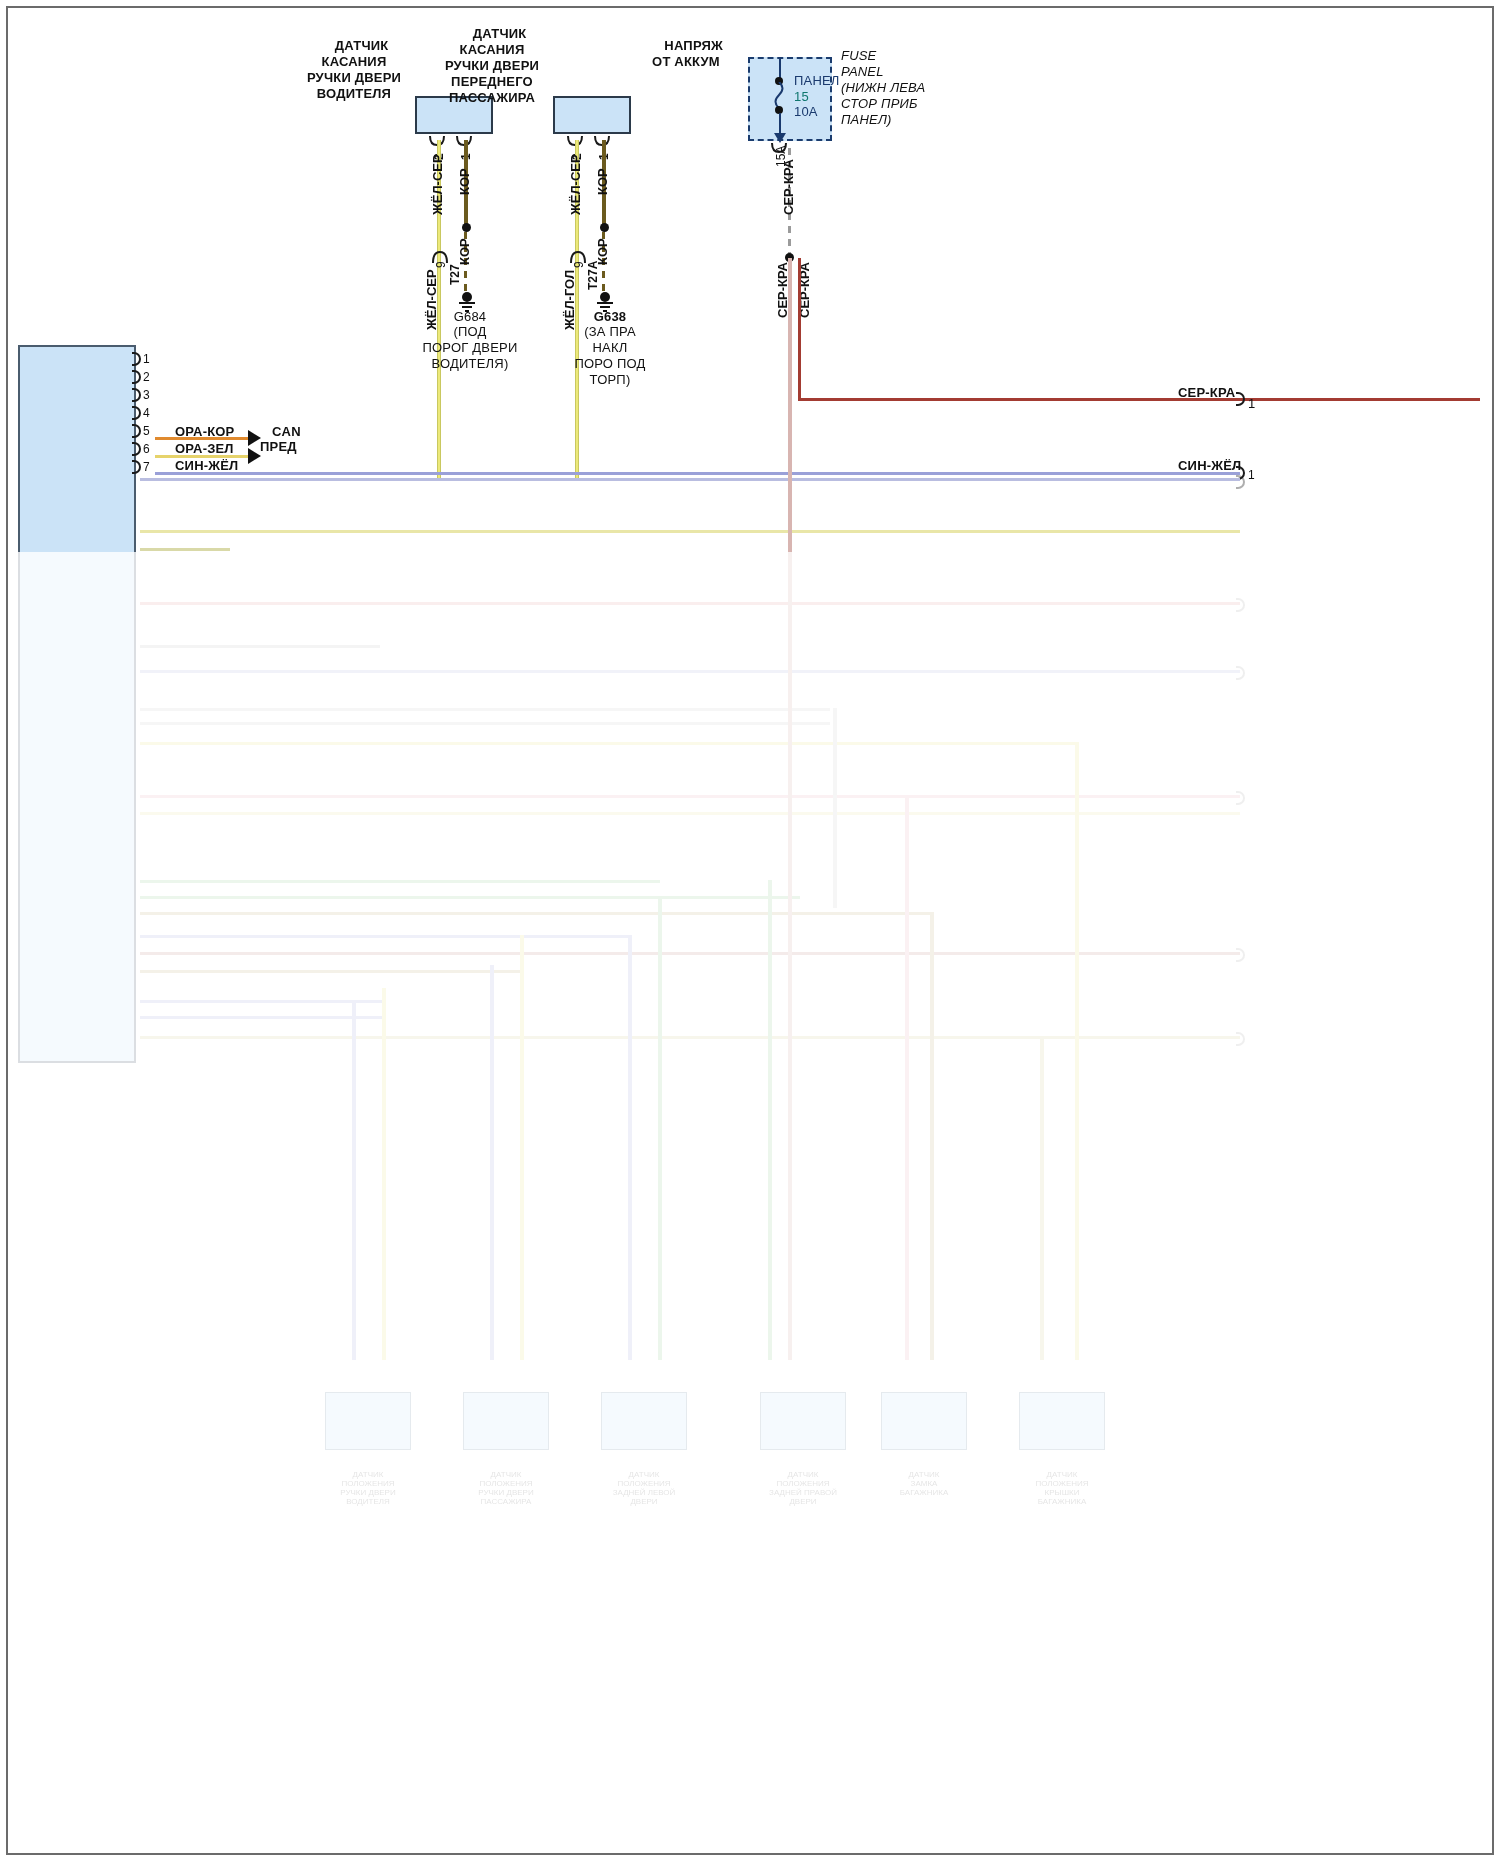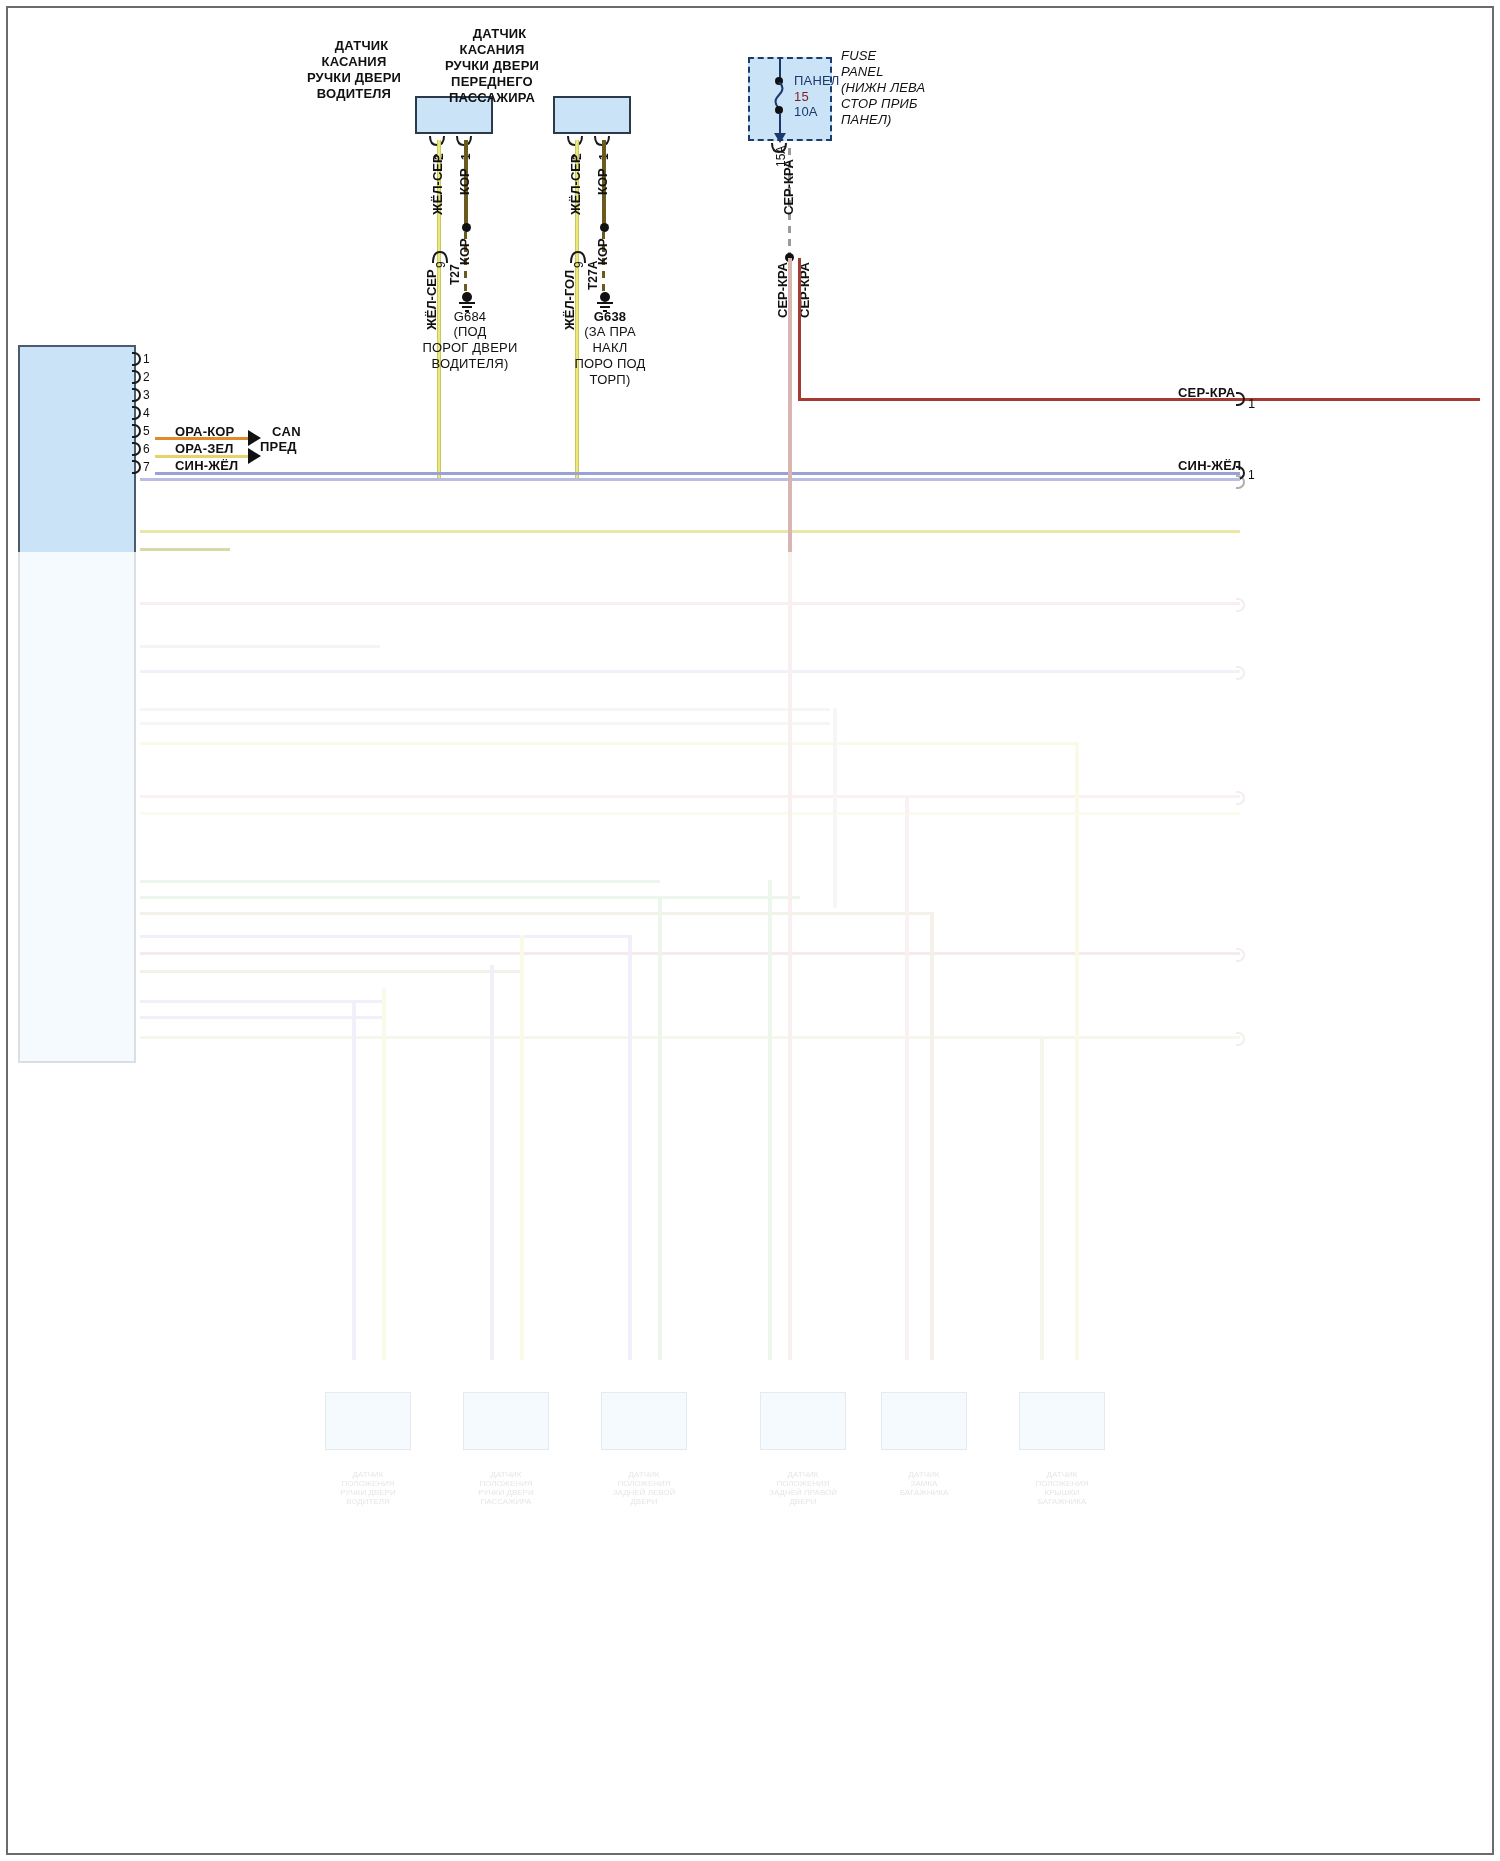--- a/index.html
+++ b/index.html
@@ -236,36 +236,40 @@
       <line x1="4" y1="15" x2="14" y2="15" stroke="#111" stroke-width="2"></line>
       <line x1="7" y1="19" x2="11" y2="19" stroke="#111" stroke-width="2"></line>
     </svg>
   </div>
   <div class="lbl ctr norm" style="left:610px; top:309px; width:120px;font-weight:bold;">G638</div>
   <div class="lbl ctr norm" style="left:610px; top:324px; width:140px; white-space:pre-line;">(ЗА ПРА
 НАКЛ
 ПОРО ПОД
 ТОРП)</div>
 
+  <div class="lbl ctr" style="left:786px; top:22px; width:200px; margin-left:-100px;">
+    <span style="white-space:pre-line;">НАПРЯЖ
+ОТ АККУМ</span>
+  </div>
 
   <div class="box dash" style="left:748px; top:57px; width:84px; height:84px;"></div>
 
   <div class="wire v" style="left:779px; top:57px; width:2px; height:24px; background:#1a3a6e;"></div>
   <div class="dot" style="left:775px; top:77px; width:8px; height:8px;"></div>
   <svg style="position:absolute; left:772px; top:82px;" width="16" height="26" viewBox="0 0 16 26">
     <path d="M7 0 Q14 6 7 13 Q0 20 7 26" fill="none" stroke="#1a3a6e" stroke-width="2"></path>
   </svg>
   <div class="dot" style="left:775px; top:106px; width:8px; height:8px;"></div>
   <div class="wire v" style="left:779px; top:113px; width:2px; height:22px; background:#1a3a6e;"></div>
   <svg style="position:absolute; left:773px; top:131px;" width="14" height="12" viewBox="0 0 14 12">
     <path d="M7 12 L1 2 L13 2 Z" fill="#1a3a6e"></path>
   </svg>
 
   <div class="lbl norm" style="left:794px; top:73px; color:#1a3a6e;">ПАНЕЛ</div>
-  <div class="lbl norm" style="left:794px; top:89px; color:#7f1d1d;">15</div>
+  <div class="lbl norm" style="left:794px; top:89px; color:#0f766e;">15</div>
   <div class="lbl norm" style="left:794px; top:104px; color:#1a3a6e;">10A</div>
 
   <div class="lbl norm" style="left:841px; top:48px; white-space:pre-line;font-style:italic;">FUSE
 PANEL
 (НИЖН ЛЕВА
 СТОР ПРИБ
 ПАНЕЛ)</div>
 
   <div class="sq" style="left:770px; top:141px;">
     <svg width="20" height="12" viewBox="0 0 20 12">

